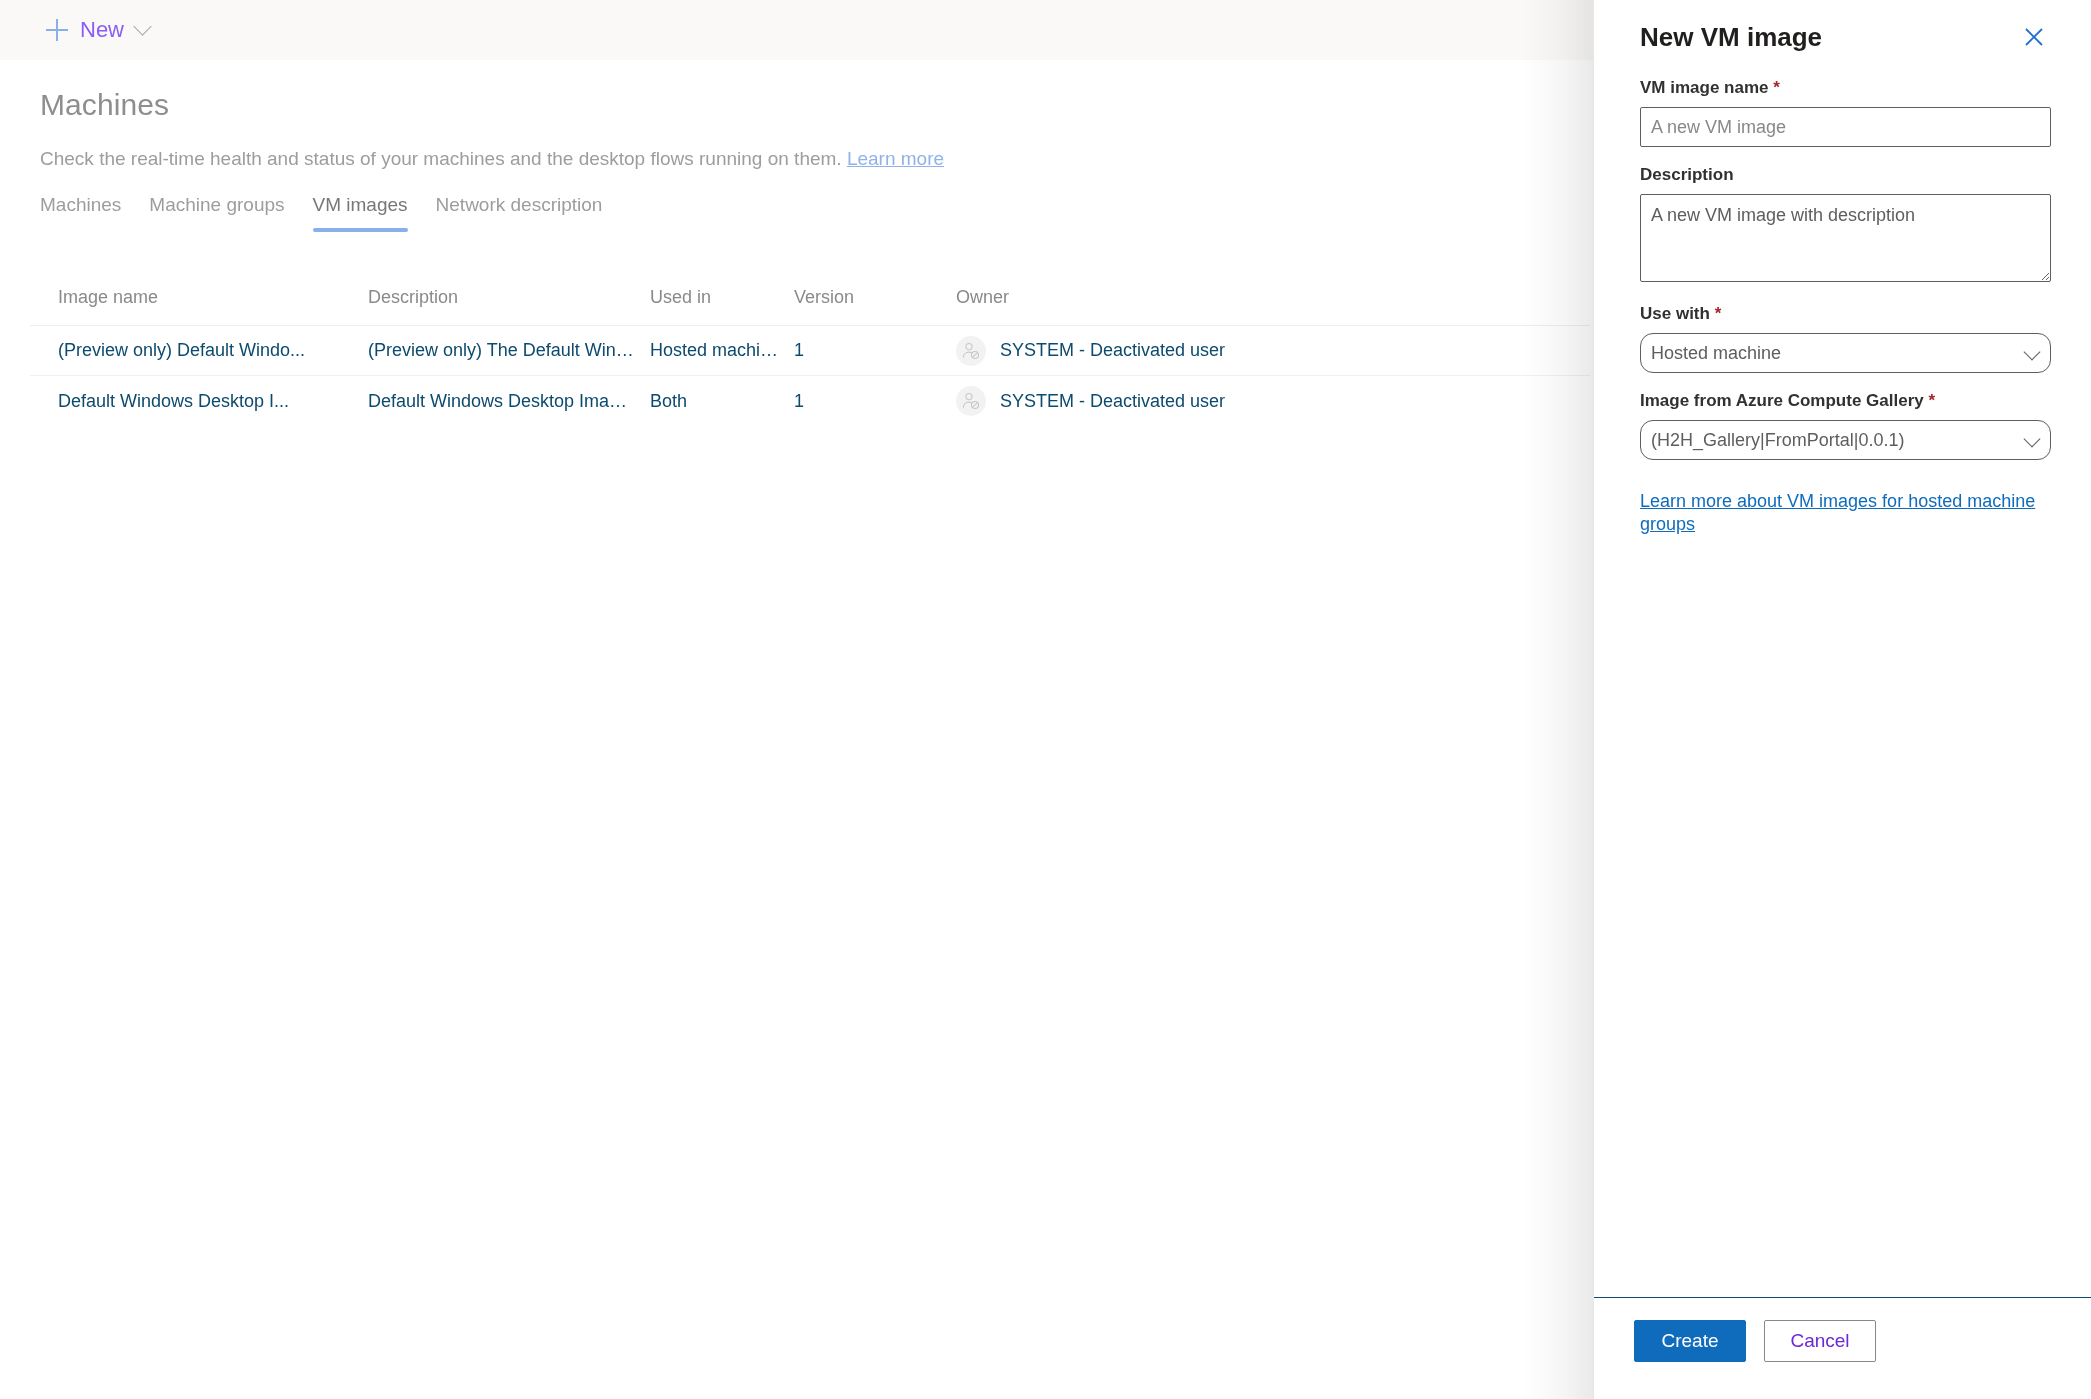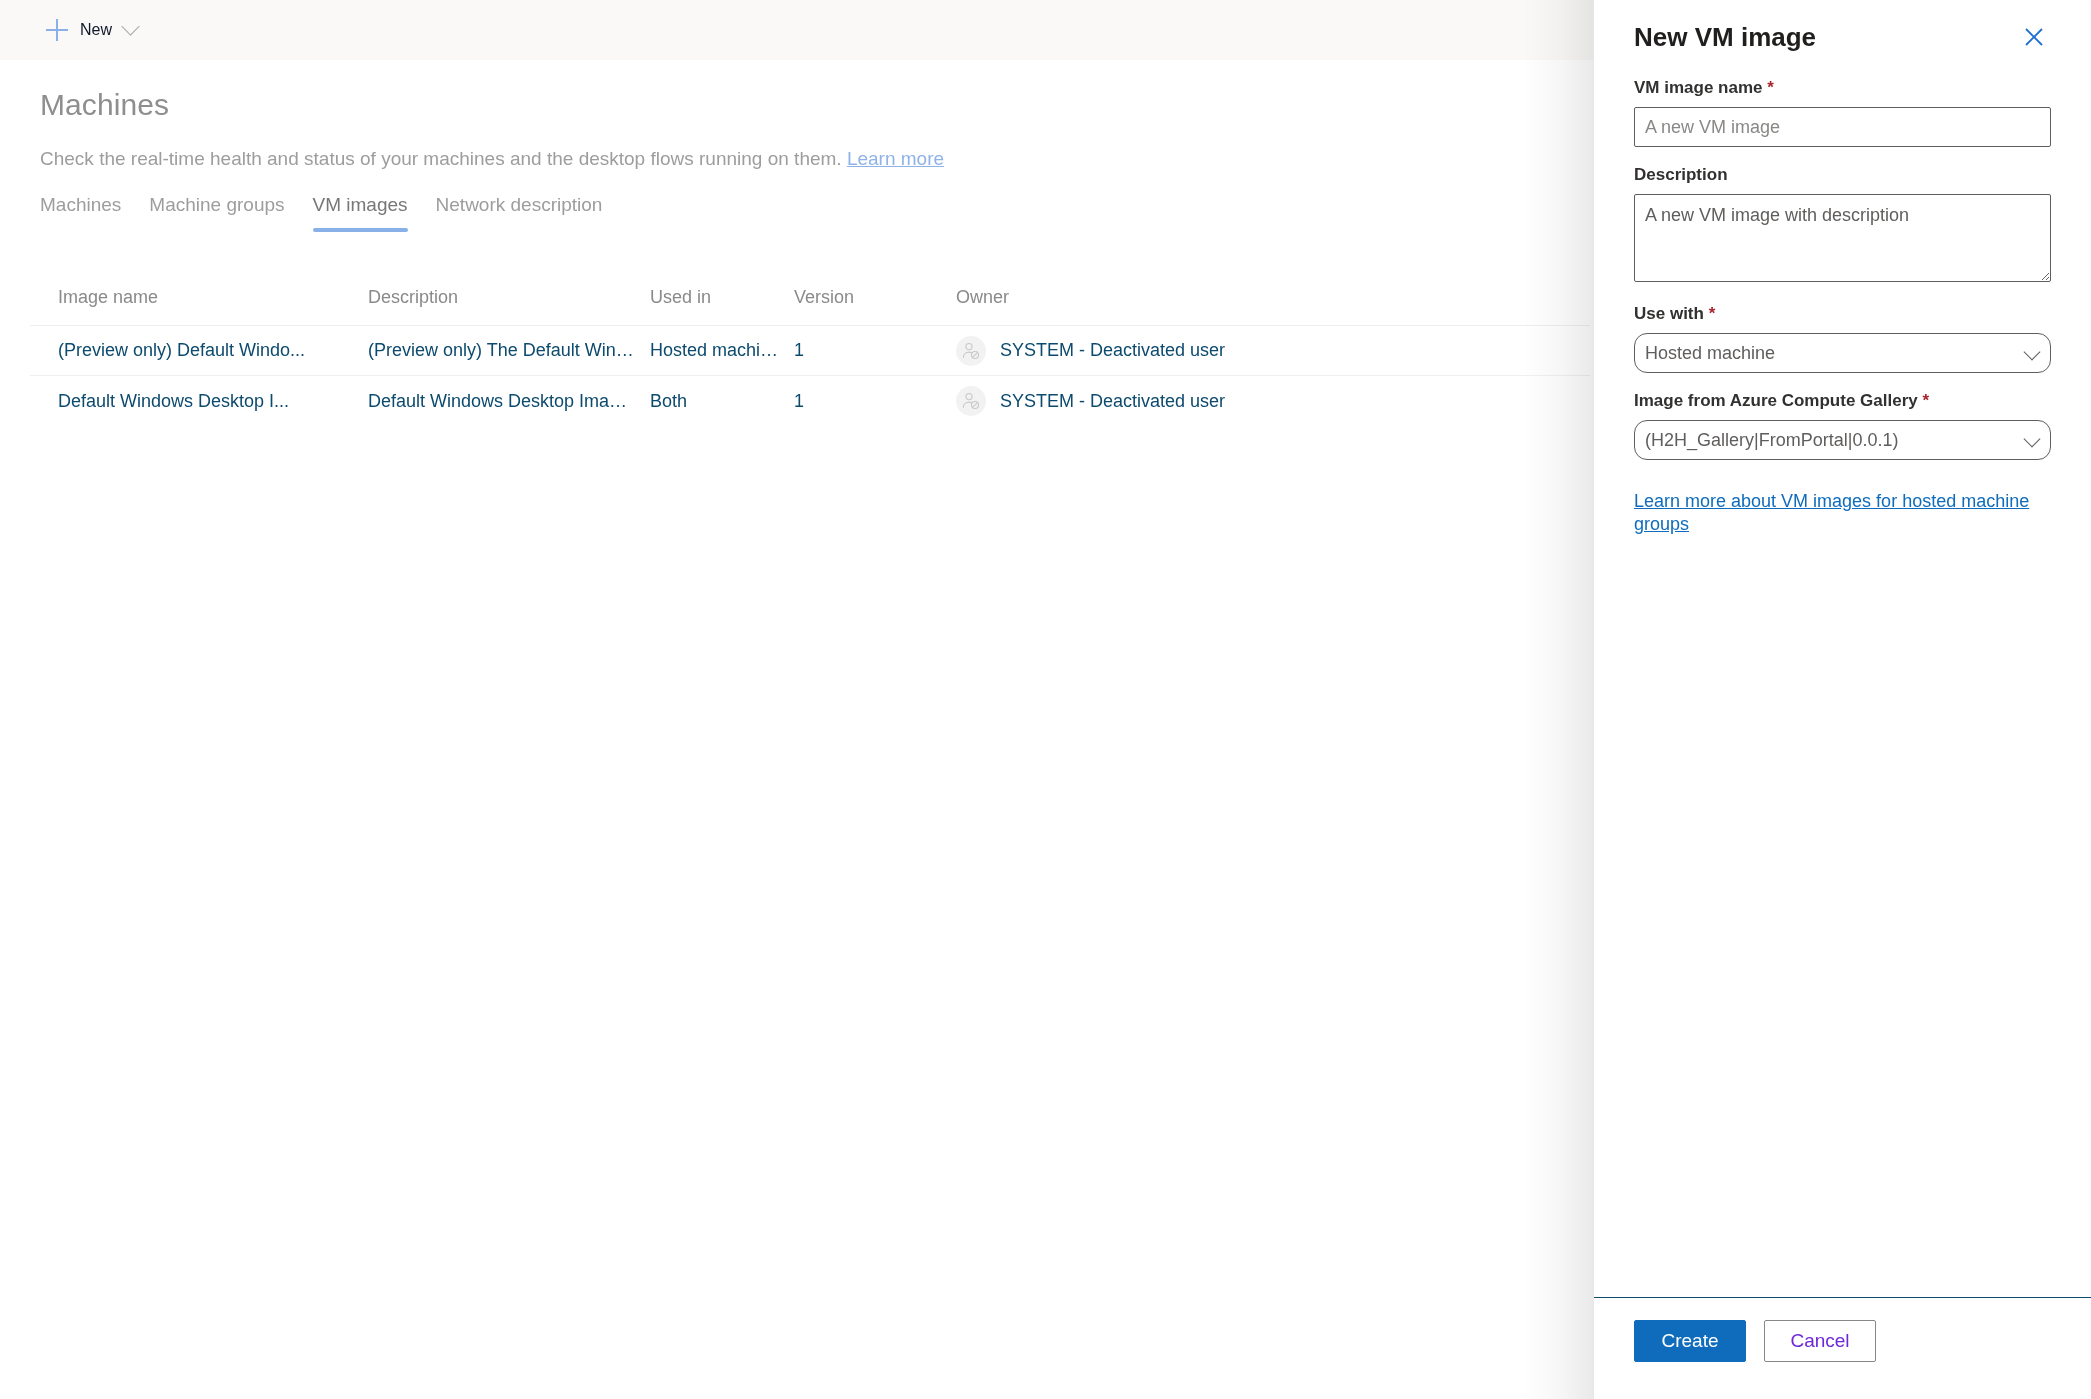--- a/index.html
+++ b/index.html
@@ -22,21 +22,21 @@
     display:flex; align-items:center; gap:12px;
     margin-left: 42px; height: 44px; padding: 0 4px;
     cursor: default;
   }
   .plus-icon { width:22px; height:22px; position:relative; display:inline-block; }
   .plus-icon::before, .plus-icon::after {
     content:""; position:absolute; background:#8ab0e8;
   }
   .plus-icon::before { left:0; top:10px; width:22px; height:2px; }
   .plus-icon::after  { top:0; left:10px; height:22px; width:2px; }
-  .cmd-label { font-size:16px; color:#0f172a; }
+  .cmd-label { font-size:22px; color:#8b5cf6; }
   .chev-sm {
     width:13px; height:13px; border-right:1.6px solid #a7a7a7; border-bottom:1.6px solid #a7a7a7;
     transform: rotate(45deg); margin-top:-7px; display:inline-block;
   }
 
   
   .page { position:absolute; top:60px; left:0; right:0; bottom:0; background:#fff; }
 
   .page-title {
     position:absolute; left:40px; top:28px;
@@ -96,21 +96,21 @@
     background: linear-gradient(to right, rgba(0,0,0,0) 0%, rgba(0,0,0,0.035) 55%, rgba(0,0,0,0.085) 100%);
     pointer-events:none;
   }
 
   
   .panel {
     position:absolute; top:0; right:0; width:498px; height:1399px;
     background:#ffffff; border-left:1px solid #e6e6e6;
     display:flex; flex-direction:column;
   }
-  .panel-body { flex:1 1 auto; padding: 0 40px; overflow:hidden; position:relative; }
+  .panel-body { flex:1 1 auto; padding: 0 40px; overflow:hidden; position:relative;margin-left:6px; }
   .panel-head {
     display:flex; align-items:flex-start; justify-content:space-between;
     padding-top:22px; padding-bottom:6px;
   }
   .panel-title { font-size:26px; font-weight:700; color:#201f1e; line-height:1.2; }
   .close-btn {
     width:34px; height:34px; display:flex; align-items:center; justify-content:center;
     cursor:pointer; margin-top:-2px;
   }
   .close-btn svg { display:block; }

